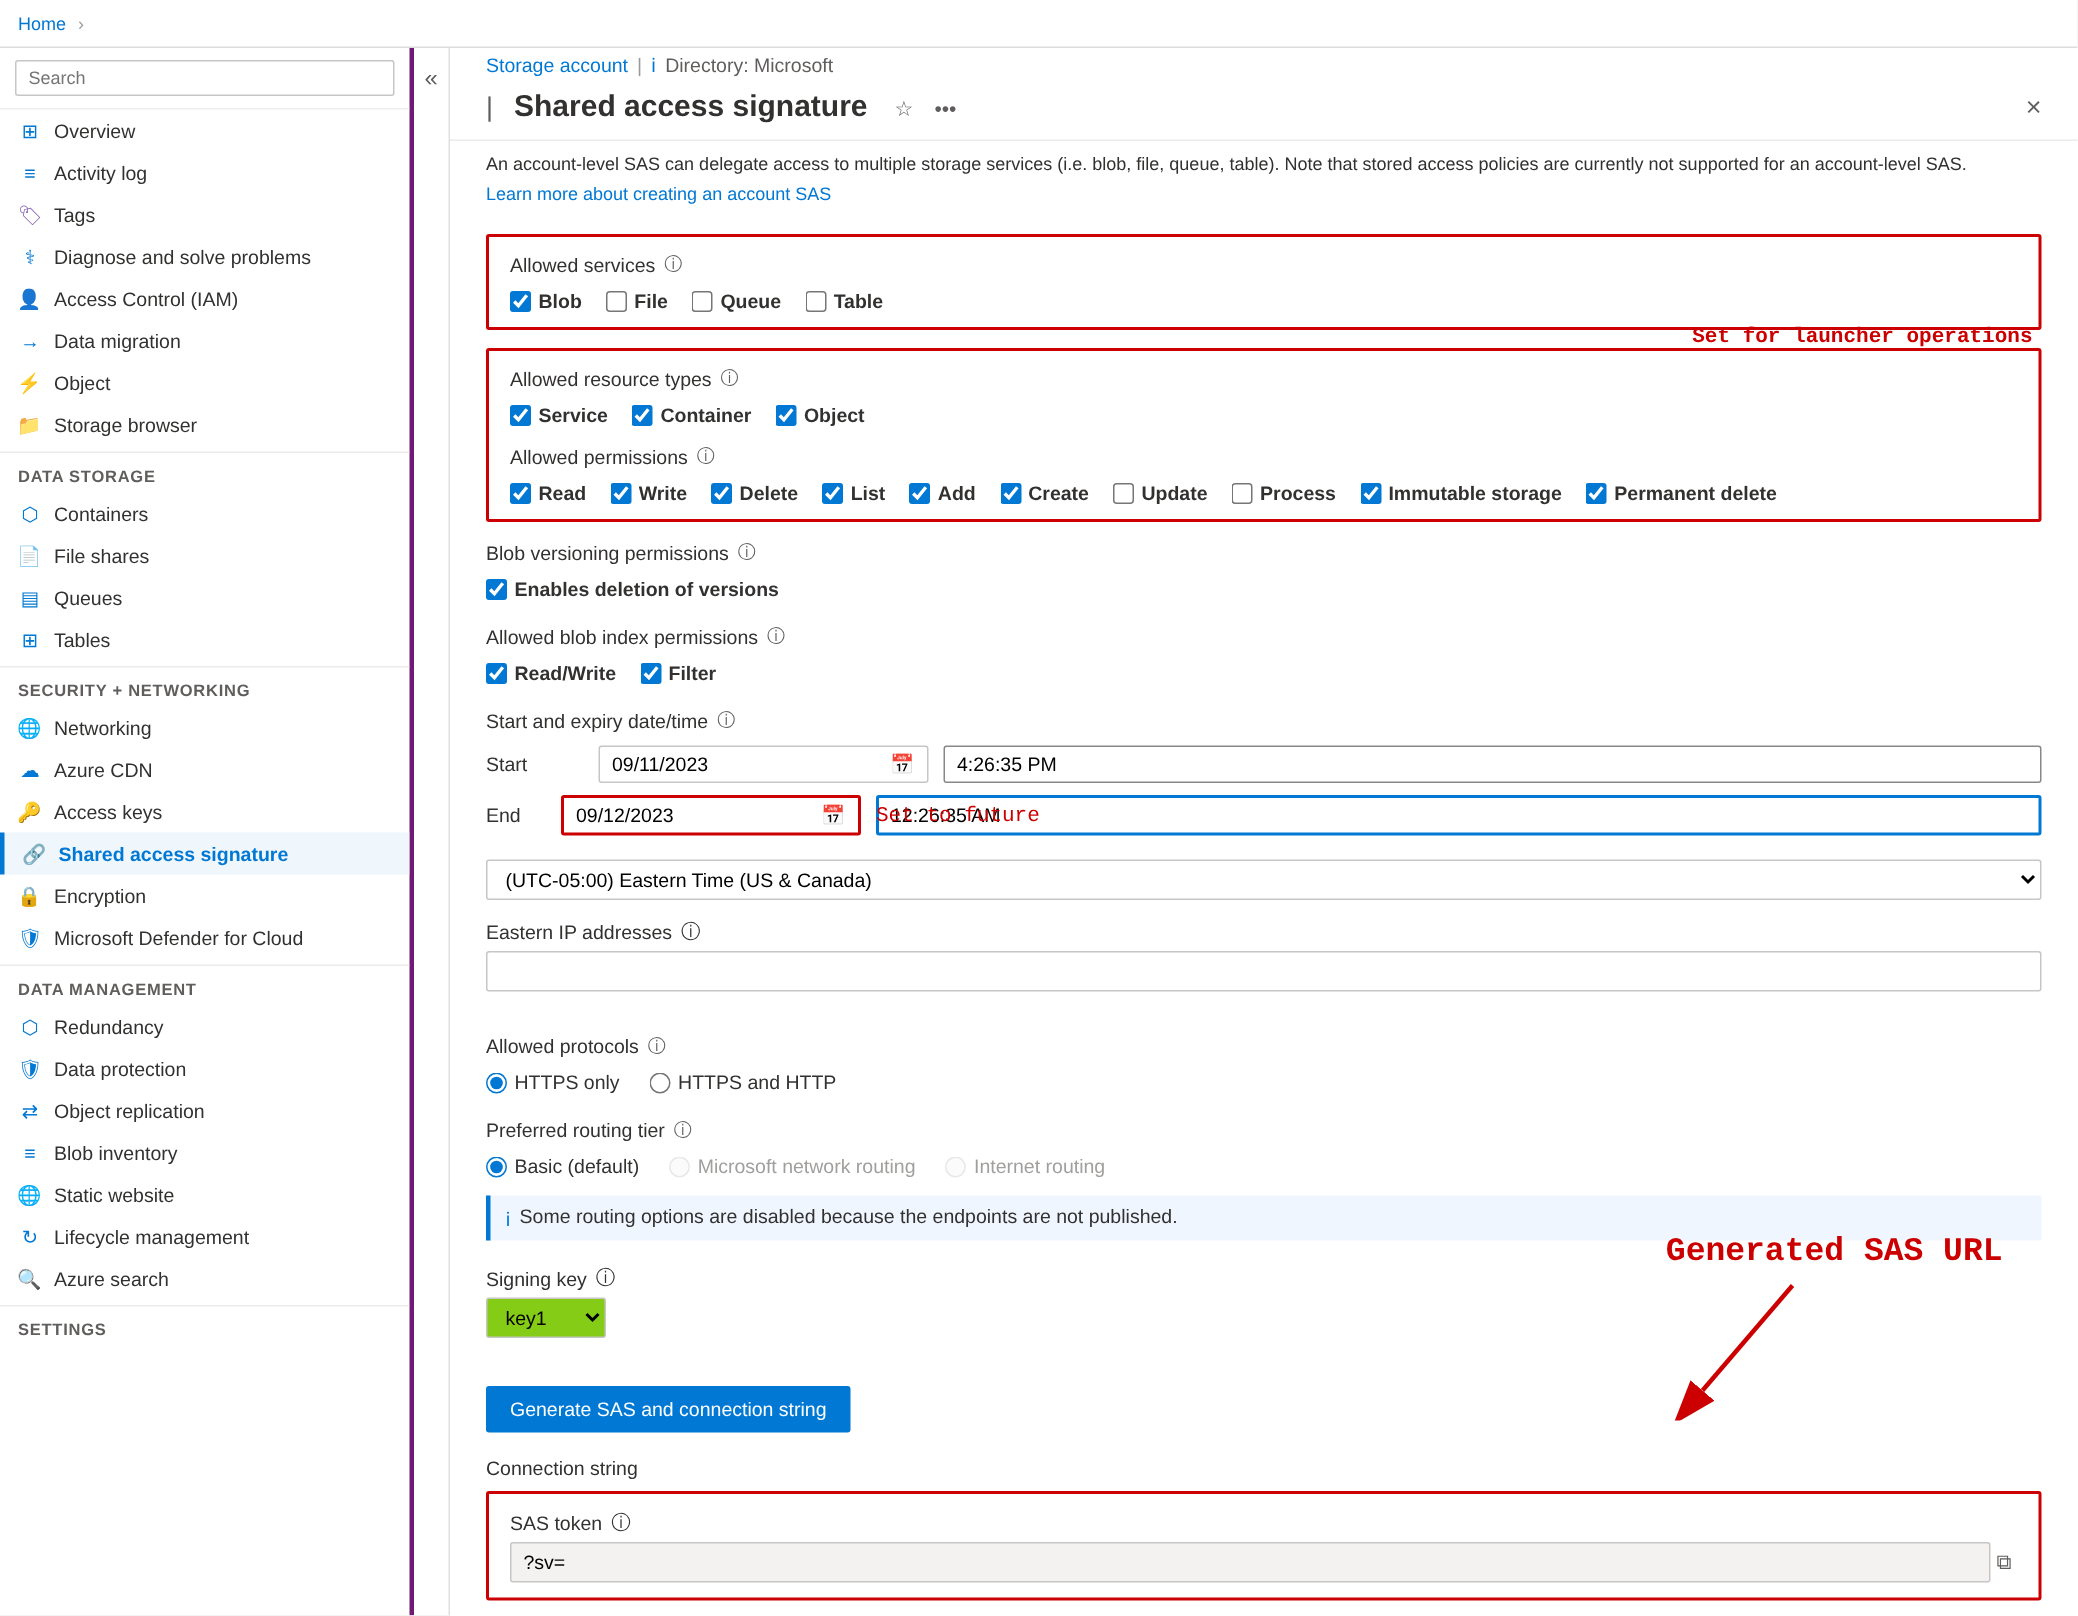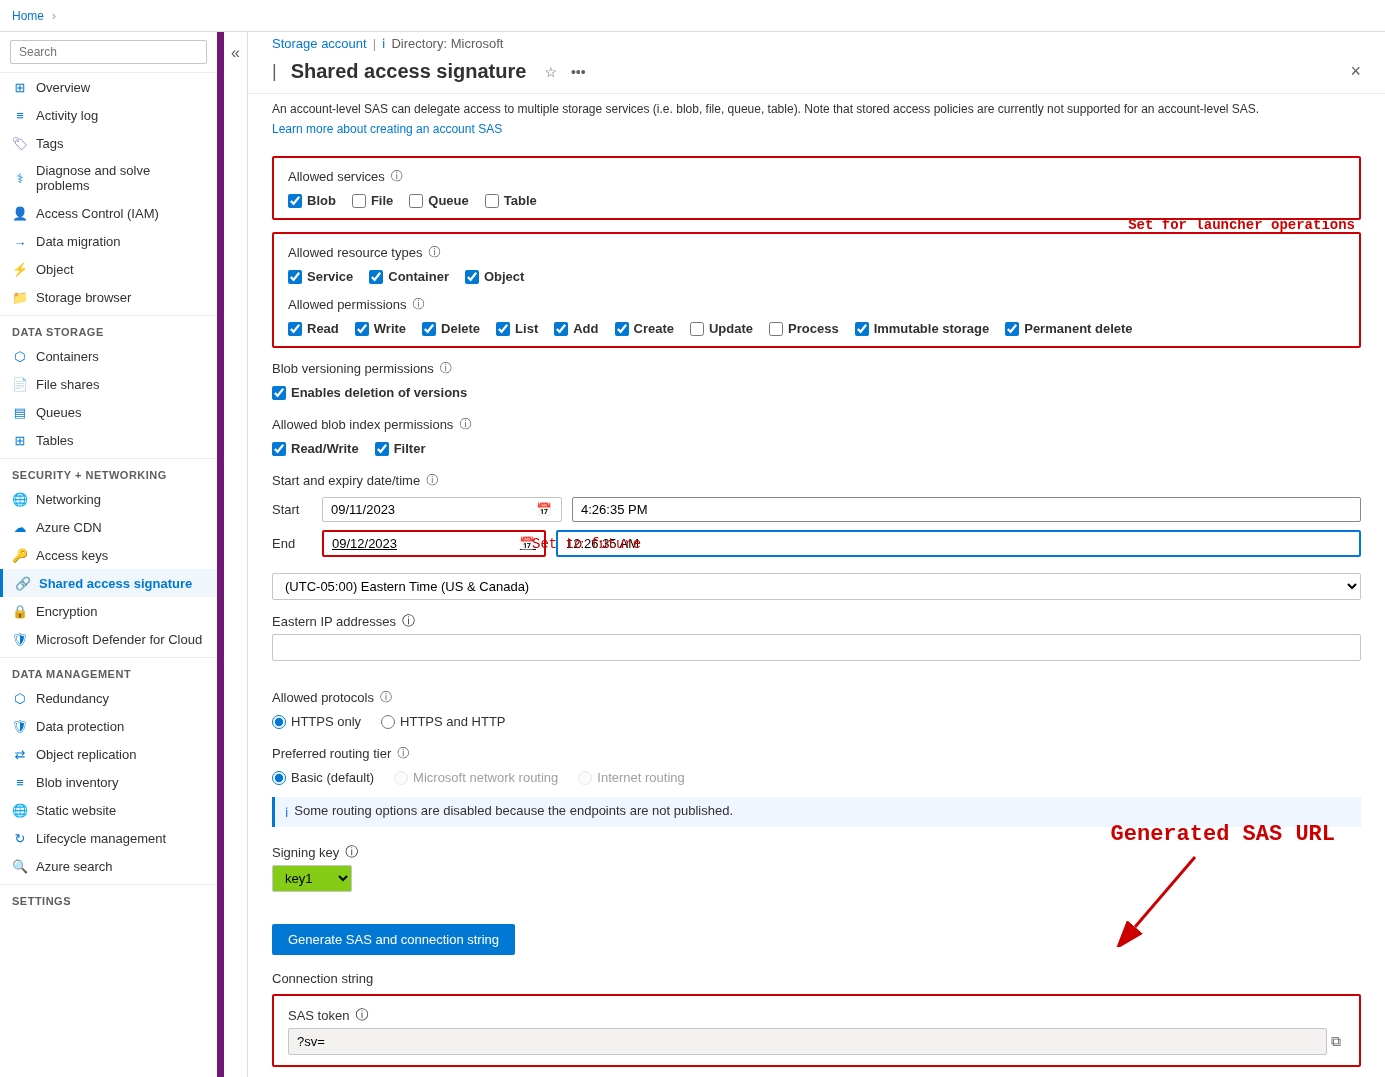--- a/index.html
+++ b/index.html
@@ -5,21 +5,21 @@
     * { box-sizing: border-box; margin: 0; padding: 0; font-family: 'Segoe UI', Arial, sans-serif; font-size: 13px; }
     body { background: #f3f2f1; display: flex; flex-direction: column; height: 1077px; overflow: hidden; }
 
     .top-bar { background: #fff; border-bottom: 1px solid #ddd; padding: 4px 12px; display: flex; align-items: center; gap: 8px; height: 32px; }
     .top-bar .home-link { color: #0078d4; text-decoration: none; font-size: 12px; }
     .top-bar .separator { color: #999; font-size: 12px; }
 
     .main-container { display: flex; flex: 1; overflow: hidden; }
 
     
-    .sidebar { width: 224px; background: #fff; border-right: 7px solid #701a75; overflow-y: auto; flex-shrink: 0; }
+    .sidebar { width: 276px; background: #fff; border-right: 3px solid #701a75; overflow-y: auto; flex-shrink: 0; }
     .sidebar-search { padding: 8px 10px; border-bottom: 1px solid #eee; }
     .sidebar-search input { width: 100%; border: 1px solid #c8c6c4; padding: 4px 8px; border-radius: 2px; font-size: 12px; }
 
     .sidebar-item { display: flex; align-items: center; gap: 8px; padding: 6px 12px; cursor: pointer; color: #323130; }
     .sidebar-item.active { background: #eff6fc; color: #0078d4; font-weight: 600; border-left: 3px solid #0078d4; }
     .sidebar-item .icon { width: 16px; height: 16px; display: inline-flex; align-items: center; justify-content: center; flex-shrink: 0; }
 
     .sidebar-section { padding: 10px 12px 4px; font-size: 11px; font-weight: 700; color: #605e5c; text-transform: uppercase; letter-spacing: 0.5px; border-top: 1px solid #edebe9; margin-top: 4px; }
 
     
@@ -395,30 +395,30 @@
 
         
         <div class="form-section">
           <div class="section-label">
             <span>Start and expiry date/time</span>
             <span class="info-icon">ⓘ</span>
           </div>
 
           <div class="date-row">
             <span class="date-label">Start</span>
-            <div class="date-input" style="border:1px solid #c8c6c4; padding:4px 8px; border-radius:2px; font-size:13px; width:240px; display:flex; align-items:center;">
+            <div class="date-input" style="border:1px solid #c8c6c4; padding:4px 8px; border-radius:2px; font-size:13px; width:220px; display:flex; align-items:center;margin-left:25px;">
               <span>09/11/2023</span>
               <span style="margin-left:auto; color:#605e5c;">📅</span>
             </div>
             <input type="text" class="time-input" style="flex: 1 1 0%; border: 1px solid rgb(138, 136, 134); padding: 4px 8px; border-radius: 2px; font-size: 13px;" value="4:26:35 PM">
           </div>
 
           <div class="date-row" style="position:relative;">
             <span class="date-label">End</span>
-            <div class="date-input highlighted" style="border:2px solid #c00; padding:4px 8px; border-radius:2px; font-size:13px; width:224px; display:flex; align-items:center;text-decoration:underline;">
+            <div class="date-input highlighted" style="border:2px solid #c00; padding:4px 8px; border-radius:2px; font-size:13px; width:200px; display:flex; align-items:center;">
               <span>09/12/2023</span>
               <span style="margin-left:auto; color:#605e5c;">📅</span>
             </div>
             <input type="text" class="time-input highlighted" style="flex: 1 1 0%; border: 2px solid rgb(0, 120, 212); padding: 4px 8px; border-radius: 2px; font-size: 13px;" value="12:26:35 AM">
             <span style="position:absolute; left:260px; color:#c00; font-weight:400; font-size:14px; font-family:'Courier New',monospace; white-space:nowrap;">Set to future</span>
           </div>
         </div>
 
         
         <select class="timezone-select">

